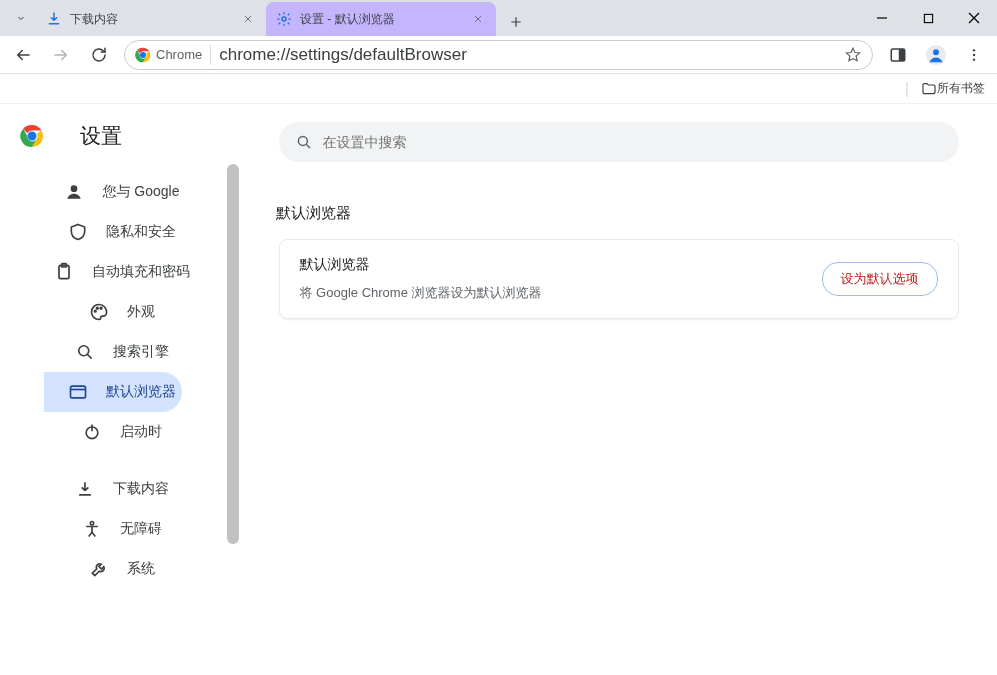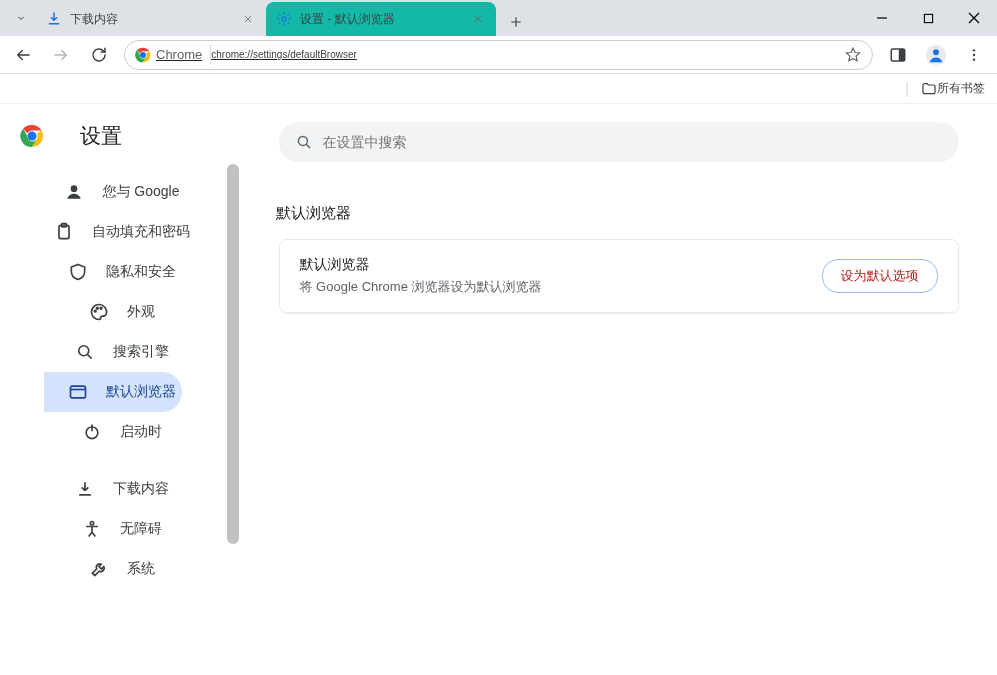--- a/index.html
+++ b/index.html
@@ -2,37 +2,37 @@
 <html><head>
   <meta charset="utf-8">
   <style>
     * { margin:0; padding:0; box-sizing:border-box; font-family:"Segoe UI","Microsoft YaHei",Arial,sans-serif; }
     body { width:997px; height:675px; background:#fff; overflow:hidden; font-size:13px; color:#202124; }
 
     
     .tab-strip { height:36px; background:#dee1e6; display:flex; align-items:flex-end; padding-left:6px; }
     .tabs-caret { width:30px; height:36px; display:flex; align-items:center; justify-content:center; }
     .tab { height:34px; display:flex; align-items:center; padding:0 10px; gap:8px; min-width:230px; max-width:230px; border-radius:8px 8px 0 0; cursor:default; position:relative; }
-    .tab.active { background:#14b8a6; }
+    .tab.active { background:#c4b5fd; }
     .tab.inactive { background:#dee1e6; }
     .tab-title { flex:1; white-space:nowrap; overflow:hidden; text-overflow:ellipsis; font-size:12px; color:#3c4043; }
     .tab-icon { width:16px; height:16px; flex:0 0 16px; display:flex; align-items:center; justify-content:center; }
     .tab-close { width:16px; height:16px; display:flex; align-items:center; justify-content:center; color:#5f6368; }
     .new-tab-btn { width:28px; height:28px; display:flex; align-items:center; justify-content:center; margin-left:6px; }
     .window-controls { margin-left:auto; display:flex; height:36px; }
     .win-btn { width:46px; height:36px; display:flex; align-items:center; justify-content:center; }
 
     
     .toolbar { height:38px; background:#fff; display:flex; align-items:center; padding:0 6px; gap:4px; border-bottom:1px solid #e0e0e0; }
     .tb-btn { width:34px; height:34px; display:flex; align-items:center; justify-content:center; border-radius:50%; color:#5f6368; }
     .tb-btn.disabled { color:#b5b5b5; }
-    .omnibox { flex:1; height:30px; border:1px solid #ccc; border-radius:15px; display:flex; align-items:center; padding:0 10px; margin:0 4px;text-decoration:underline; }
+    .omnibox { flex:1; height:30px; border:1px solid #ccc; border-radius:15px; display:flex; align-items:center; padding:0 10px; gap:8px; margin:0 4px; }
     .chrome-chip { display:flex; align-items:center; gap:5px; border-right:1px solid #dadce0; padding-right:8px; height:20px; }
     .chrome-chip-text { font-size:13px; color:#5f6368; }
-    .url-text { font-size:10px; color:#3c4043; }
+    .url-text { font-size:17px; color:#3c4043; }
     .omni-star { margin-left:auto; color:#5f6368; }
 
     
     .bookmarks-bar { height:30px; background:#fff; display:flex; align-items:center; justify-content:flex-end; padding:0 12px; gap:6px; border-bottom:1px solid #f0f0f0; }
     .bm-sep { color:#dadce0; font-size:16px; margin-right:6px; }
     .bm-btn { display:flex; align-items:center; color:#3c4043; font-size:12px; }
 
     
     .settings-page { display:flex; height:calc(675px - 36px - 38px - 30px); }
     .sidebar-col { width:240px; display:flex; flex-direction:column; padding-top:18px; position:relative; }
@@ -47,21 +47,21 @@
     .nav-divider { border:none; border-top:1px solid #e0e0e0; margin:8px 0 8px 0; }
 
     .main-col { flex:1; display:flex; flex-direction:column; align-items:center; padding:18px 36px 0 36px; }
     .search-wrap { width:100%; max-width:680px; height:40px; background:#f1f3f4; border-radius:22px; display:flex; align-items:center; padding:0 16px; gap:10px; }
     .search-wrap .s-icon { color:#5f6368; }
     .search-wrap .s-input { border:none; background:transparent; font-size:14px; color:#5f6368; outline:none; width:100%; }
 
     .section-title { align-self:flex-start; width:100%; max-width:680px; font-size:15px; color:#202124; margin-top:42px; margin-bottom:16px; }
     .card { width:100%; max-width:680px; border:1px solid #e8eaed; border-radius:8px; padding:16px 20px; display:flex; align-items:center; justify-content:space-between; box-shadow:0 1px 2px rgba(60,64,67,.08); }
     .card-text .card-title { font-size:14px; color:#202124; }
-    .card-text .card-sub { font-size:13px; color:#5f6368; margin-top:4px; }
+    .card-text .card-sub { font-size:13px; color:#5f6368; margin-top:10px; }
     .card-btn { border:1px solid #9bbcf3; background:#fff; color:#b91c1c; font-size:13px; padding:7px 18px; border-radius:16px; cursor:pointer; }
 
     svg { display:block; }
   </style>
 </head>
 <body>
 
 <div class="tab-strip">
   <div class="tabs-caret">
     <svg width="12" height="12" viewBox="0 0 24 24">
@@ -212,33 +212,33 @@
             <svg width="20" height="20" viewBox="0 0 24 24" fill="currentColor">
               <circle cx="12" cy="8" r="4"></circle>
               <path d="M4 20c1-4 5-6 8-6s7 2 8 6z"></path>
             </svg>
           </span>
         <span>您与 Google</span>
       </div>
       <div class="nav-item">
         <span class="nav-icon">
             <svg width="20" height="20" viewBox="0 0 24 24" fill="none" stroke="currentColor" stroke-width="2">
+              <path d="M12 3l8 3v5c0 5-3.4 8.6-8 10-4.6-1.4-8-5-8-10V6z"></path>
+            </svg>
+          </span>
+        <span>隐私和安全</span>
+      </div>
+      <div class="nav-item">
+        <span class="nav-icon">
+            <svg width="20" height="20" viewBox="0 0 24 24" fill="none" stroke="currentColor" stroke-width="2">
               <rect x="6" y="4" width="12" height="16" rx="2"></rect>
               <rect x="9" y="2" width="6" height="4" rx="1"></rect>
             </svg>
           </span>
         <span>自动填充和密码</span>
-      </div>
-      <div class="nav-item">
-        <span class="nav-icon">
-            <svg width="20" height="20" viewBox="0 0 24 24" fill="none" stroke="currentColor" stroke-width="2">
-              <path d="M12 3l8 3v5c0 5-3.4 8.6-8 10-4.6-1.4-8-5-8-10V6z"></path>
-            </svg>
-          </span>
-        <span>隐私和安全</span>
       </div>
       <div class="nav-item">
         <span class="nav-icon">
             <svg width="20" height="20" viewBox="0 0 24 24" fill="none" stroke="currentColor" stroke-width="2">
               <path d="M12 3a9 9 0 1 0 0 18c1.7 0 2-1.2 2-2 0-1 .7-2 2-2h1a4 4 0 0 0 4-4 9 9 0 0 0-9-10z"></path>
               <circle cx="7.5" cy="11" r="1" fill="currentColor"></circle>
               <circle cx="10" cy="7.5" r="1" fill="currentColor"></circle>
               <circle cx="14.5" cy="7.5" r="1" fill="currentColor"></circle>
             </svg>
           </span>

